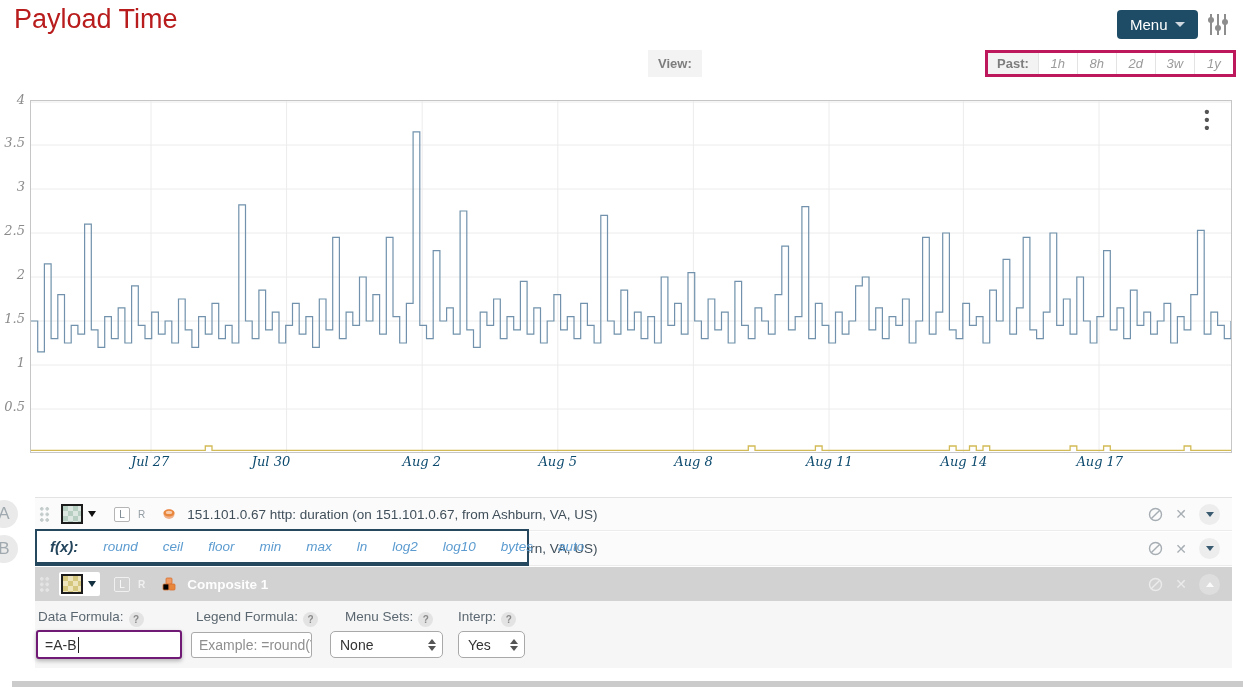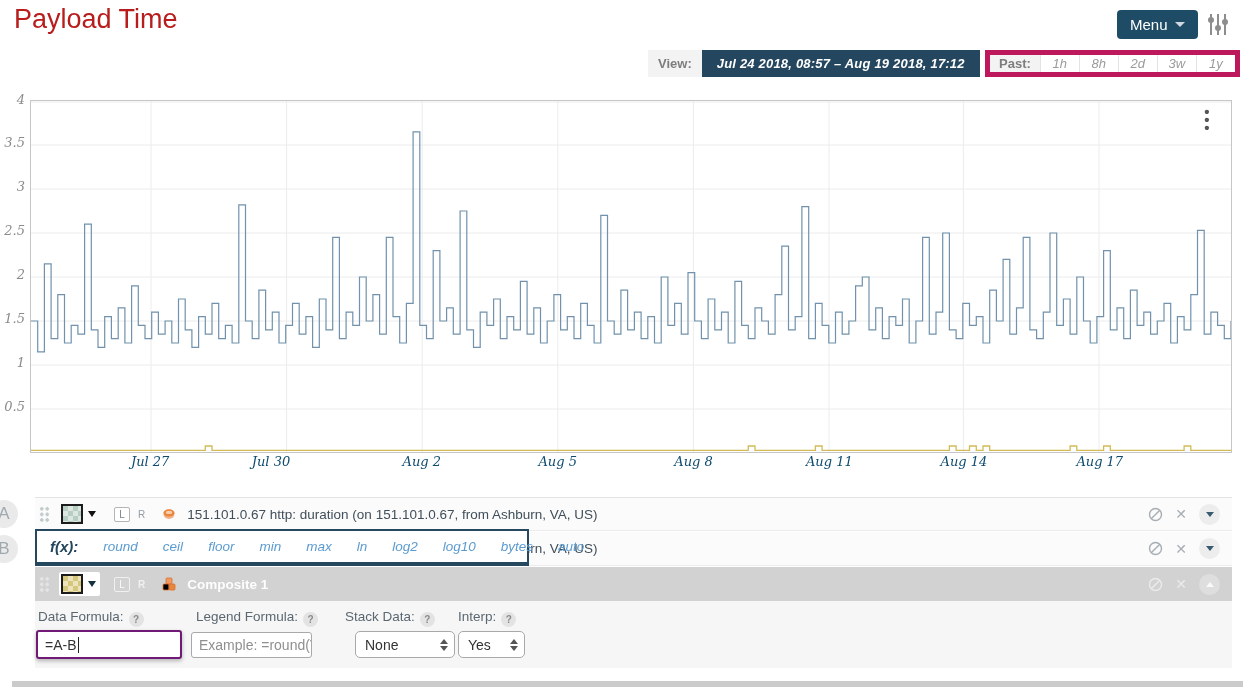--- a/index.html
+++ b/index.html
@@ -19,21 +19,21 @@
   #sliders-icon i { position:absolute; top:0; bottom:0; width:2px; background:#8d8d8d; }
   #sliders-icon b { position:absolute; width:6px; height:6px; border-radius:50%; background:#8d8d8d; }
 
   
   .tc { top:50px; height:27px; display:flex; align-items:stretch; font-size:13px; }
   #view-group { left:648px; }
   #view-label { background:#f3f3f3; color:#7d7d7d; font-weight:bold; display:flex;
                 align-items:center; padding:0 10px; }
   #view-range { background:#24465f; color:#fff; font-style:italic; font-weight:bold;
                 display:flex; align-items:center; padding:0 15px; letter-spacing:.2px; cursor:pointer; }
-  #past-group { left:985px; border:5px solid #be185d; }
+  #past-group { left:985px; border:3px solid #be185d; }
   #past-label { background:#f3f3f3; color:#7d7d7d; font-weight:bold; display:flex;
                 align-items:center; padding:0 9px; }
   .past-btn { width:39px; display:flex; align-items:center; justify-content:center;
               font-style:italic; color:#9b9b9b; background:#fff; border-left:1px solid #e3e3e3;
               cursor:pointer; }
 
   
   #plot { left:30px; top:100px; width:1202px; height:353px; border:1px solid #c6c6c6; background:#fff; }
   #chart-svg { position:absolute; left:0; top:0; }
   #chart-menu-icon { left:1199px; top:108px; width:16px; height:24px; color:#555;
@@ -111,21 +111,21 @@
       padding-left:7px; font-size:14px; color:#333; box-shadow:0 2px 4px rgba(0,0,0,.28); }
   #data-formula-input .caret-bar { width:1px; height:16px; background:#222; margin-left:1px; }
   #legend-formula-input { position:absolute; left:156px; top:31px; width:121px; height:26px;
       border:1px solid #a9a9a9; border-radius:3px; background:#fff; padding-left:7px;
       font-size:14px; color:#333; font-family:"Liberation Sans", sans-serif; }
   #legend-formula-input::placeholder { color:#8f8f8f; opacity:1; }
 
   .mac-select { position:absolute; top:30px; height:27px; border:1px solid #a9a9a9; border-radius:5px;
       background:#fff; display:flex; align-items:center; padding:0 6px 0 9px; font-size:14px;
       color:#333; cursor:pointer; }
-  #stack-select { left:320px; width:100px; } #interp-select { left:423px; width:67px; }
+  #stack-select { left:295px; width:113px; } #interp-select { left:423px; width:67px; }
   .stepper { margin-left:auto; display:flex; flex-direction:column; gap:2px; align-items:center; }
   .stepper .up { width:0; height:0; border-left:4px solid transparent; border-right:4px solid transparent;
                  border-bottom:5px solid #555; }
   .stepper .dn { width:0; height:0; border-left:4px solid transparent; border-right:4px solid transparent;
                  border-top:5px solid #555; }
 
   #bottom-divider { left:12px; width:1231px; top:681px; height:6px; background:#cbcbcb; }
 </style>
 </head>
 <body>
@@ -139,21 +139,20 @@
   <i style="left:1px"></i>
     <i style="left:8px"></i>
     <i style="left:15px"></i>
   <b style="left:-1px;top:3px"></b>
     <b style="left:6px;top:11px"></b>
     <b style="left:13px;top:5px"></b>
 </div>
 
 <div class="abs tc" id="view-group">
   <span id="view-label">View:</span>
-  <span id="view-range">Jul 24 2018, 08:57  –  Aug 19 2018, 17:12</span>
 </div>
 <div class="abs tc" id="past-group">
   <span id="past-label">Past:</span>
   <span class="past-btn">1h</span>
   <span class="past-btn">8h</span>
   <span class="past-btn">2d</span>
   <span class="past-btn">3w</span>
   <span class="past-btn">1y</span>
 </div>
 
@@ -292,21 +291,21 @@
     <span class="close-icon">✕</span>
     <span class="collapse-btn">
         <span class="c-up"></span>
       </span>
   </span>
 </div>
 
 <div class="abs" id="composite-panel">
   <span class="form-label" id="lbl-data"><span>Data Formula:</span><span class="help-badge">?</span></span>
   <span class="form-label" id="lbl-legend"><span>Legend Formula:</span><span class="help-badge">?</span></span>
-  <span class="form-label" id="lbl-stack"><span>Stack Data:</span><span class="help-badge">?</span></span>
+  <span class="form-label" id="lbl-stack"><span>Menu Sets:</span><span class="help-badge">?</span></span>
   <span class="form-label" id="lbl-interp"><span>Interp:</span><span class="help-badge">?</span></span>
 
   <div id="data-formula-input">
     <span>=A-B</span>
     <span class="caret-bar"></span>
   </div>
   <input id="legend-formula-input" placeholder="Example: =round(VA" style="">
   <div class="mac-select" id="stack-select">
     <span>None</span>
     <span class="stepper">

